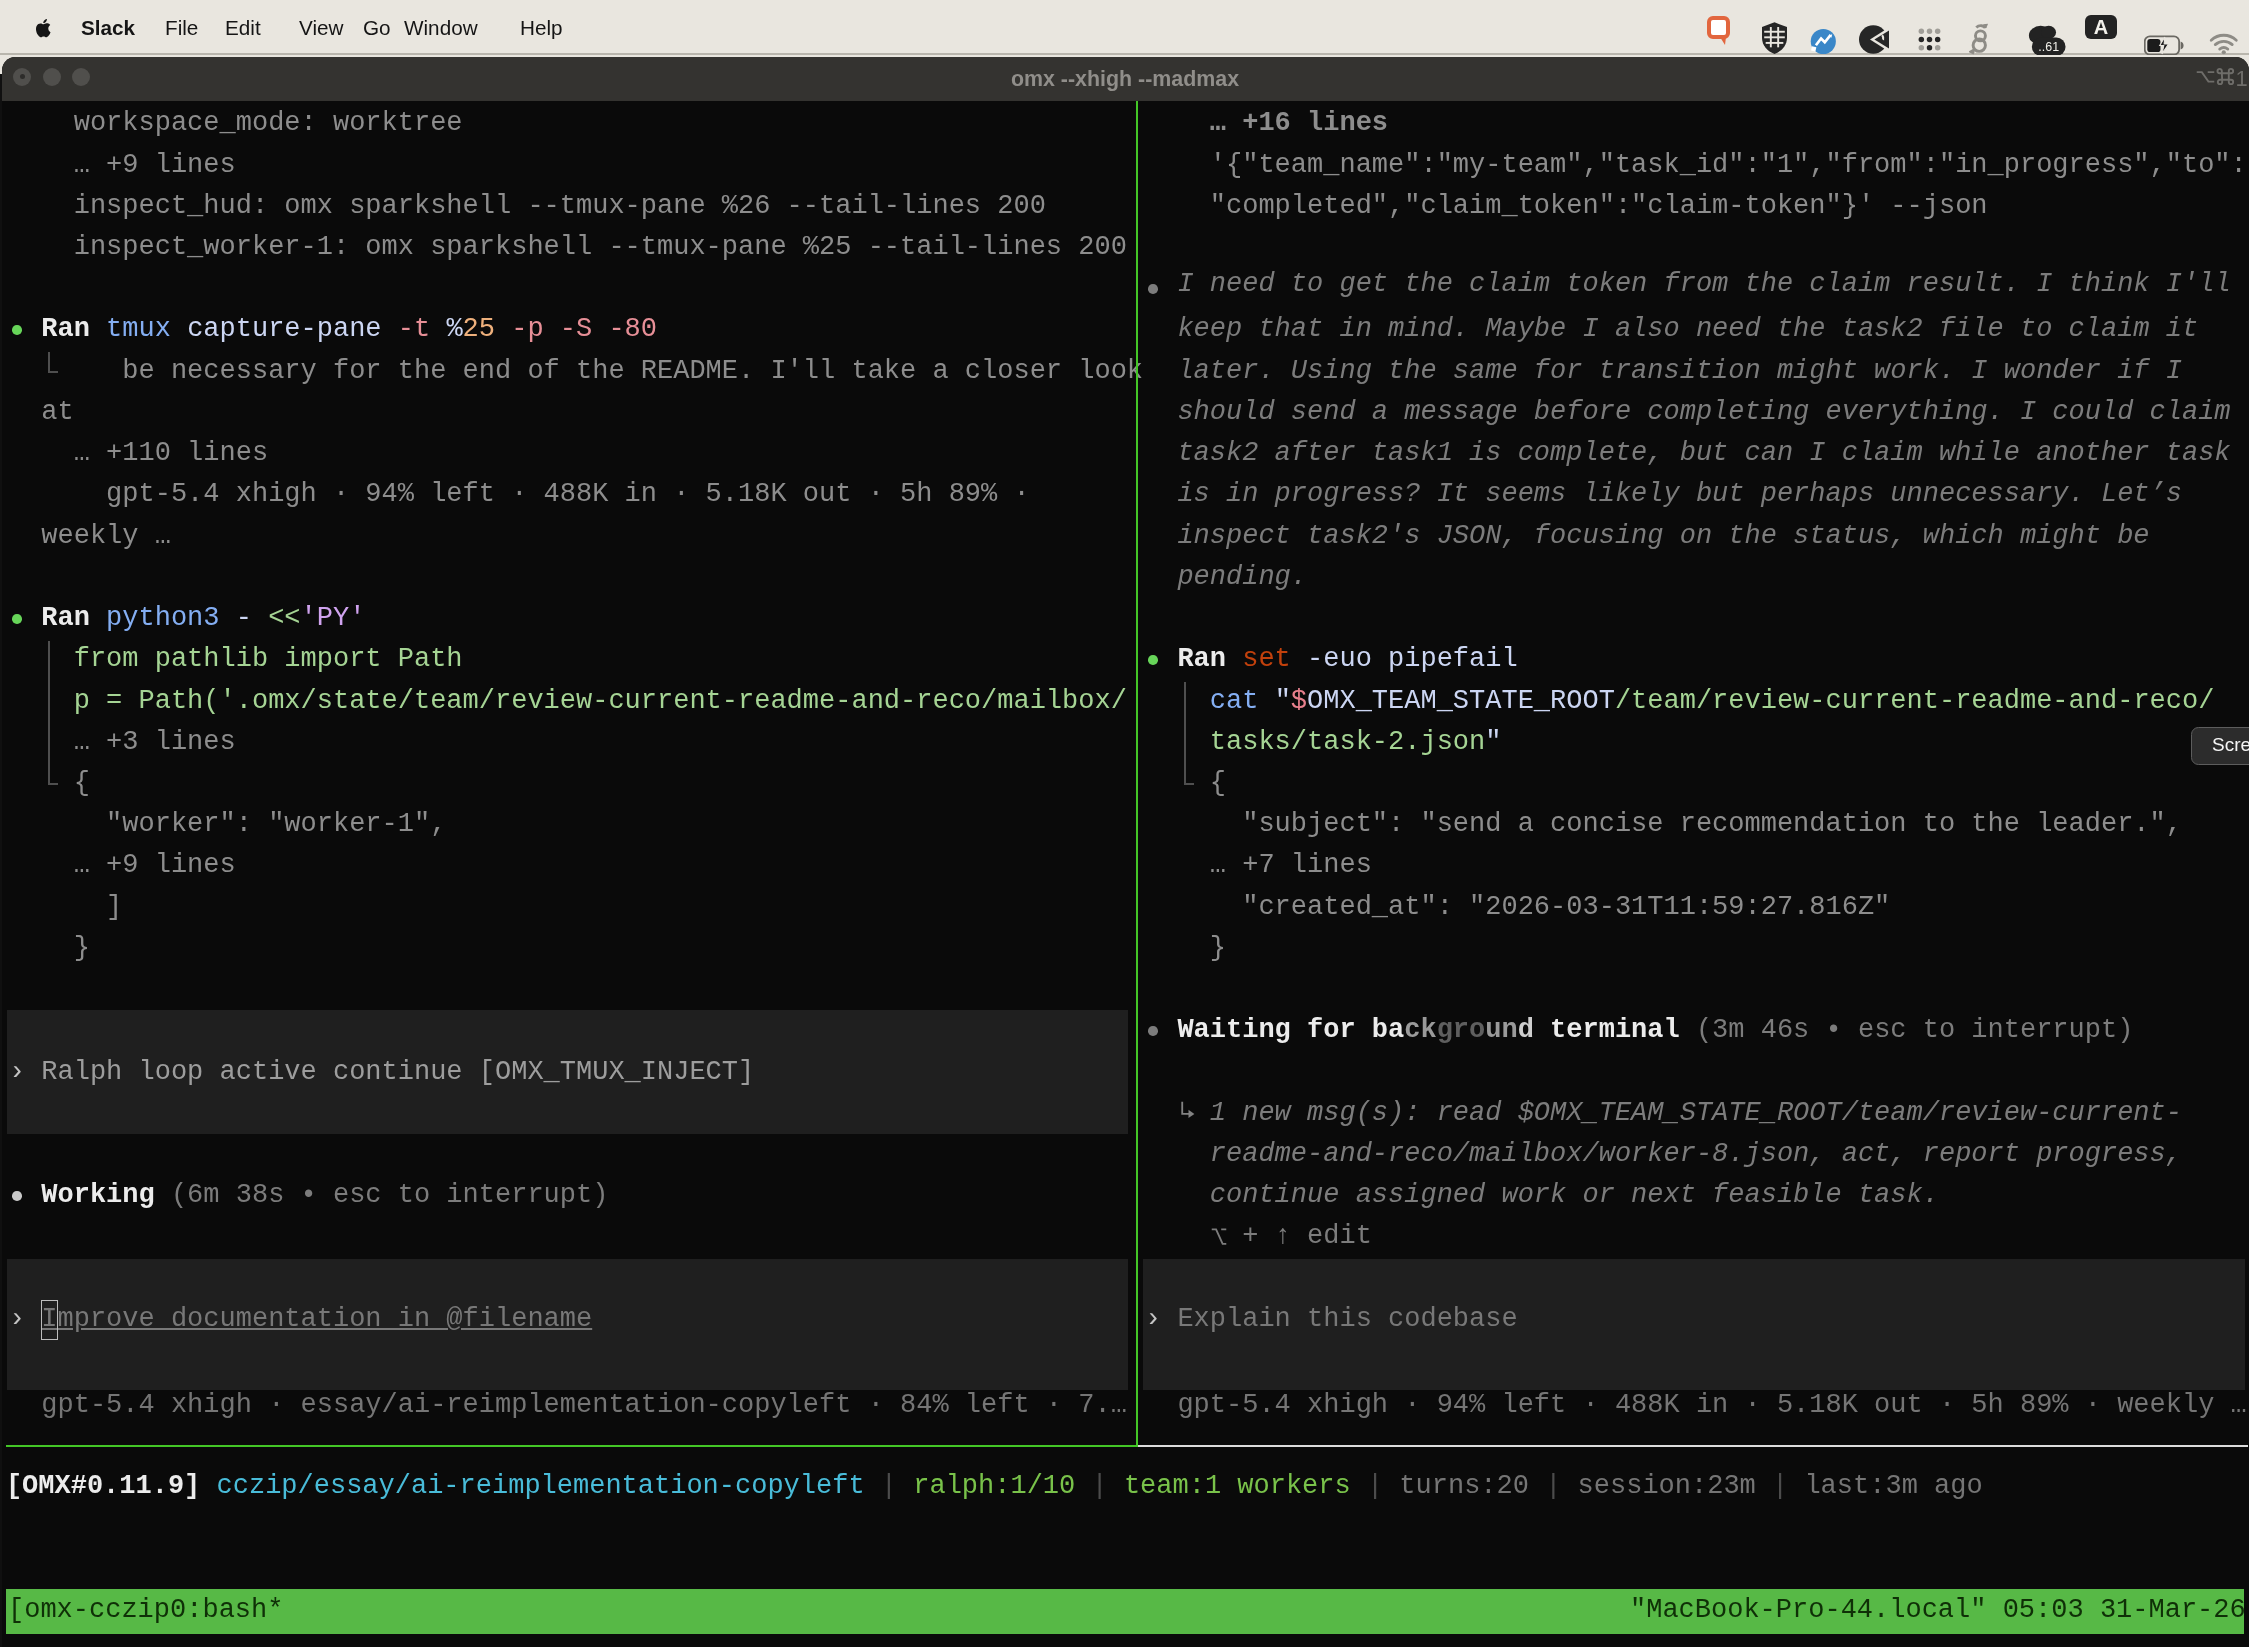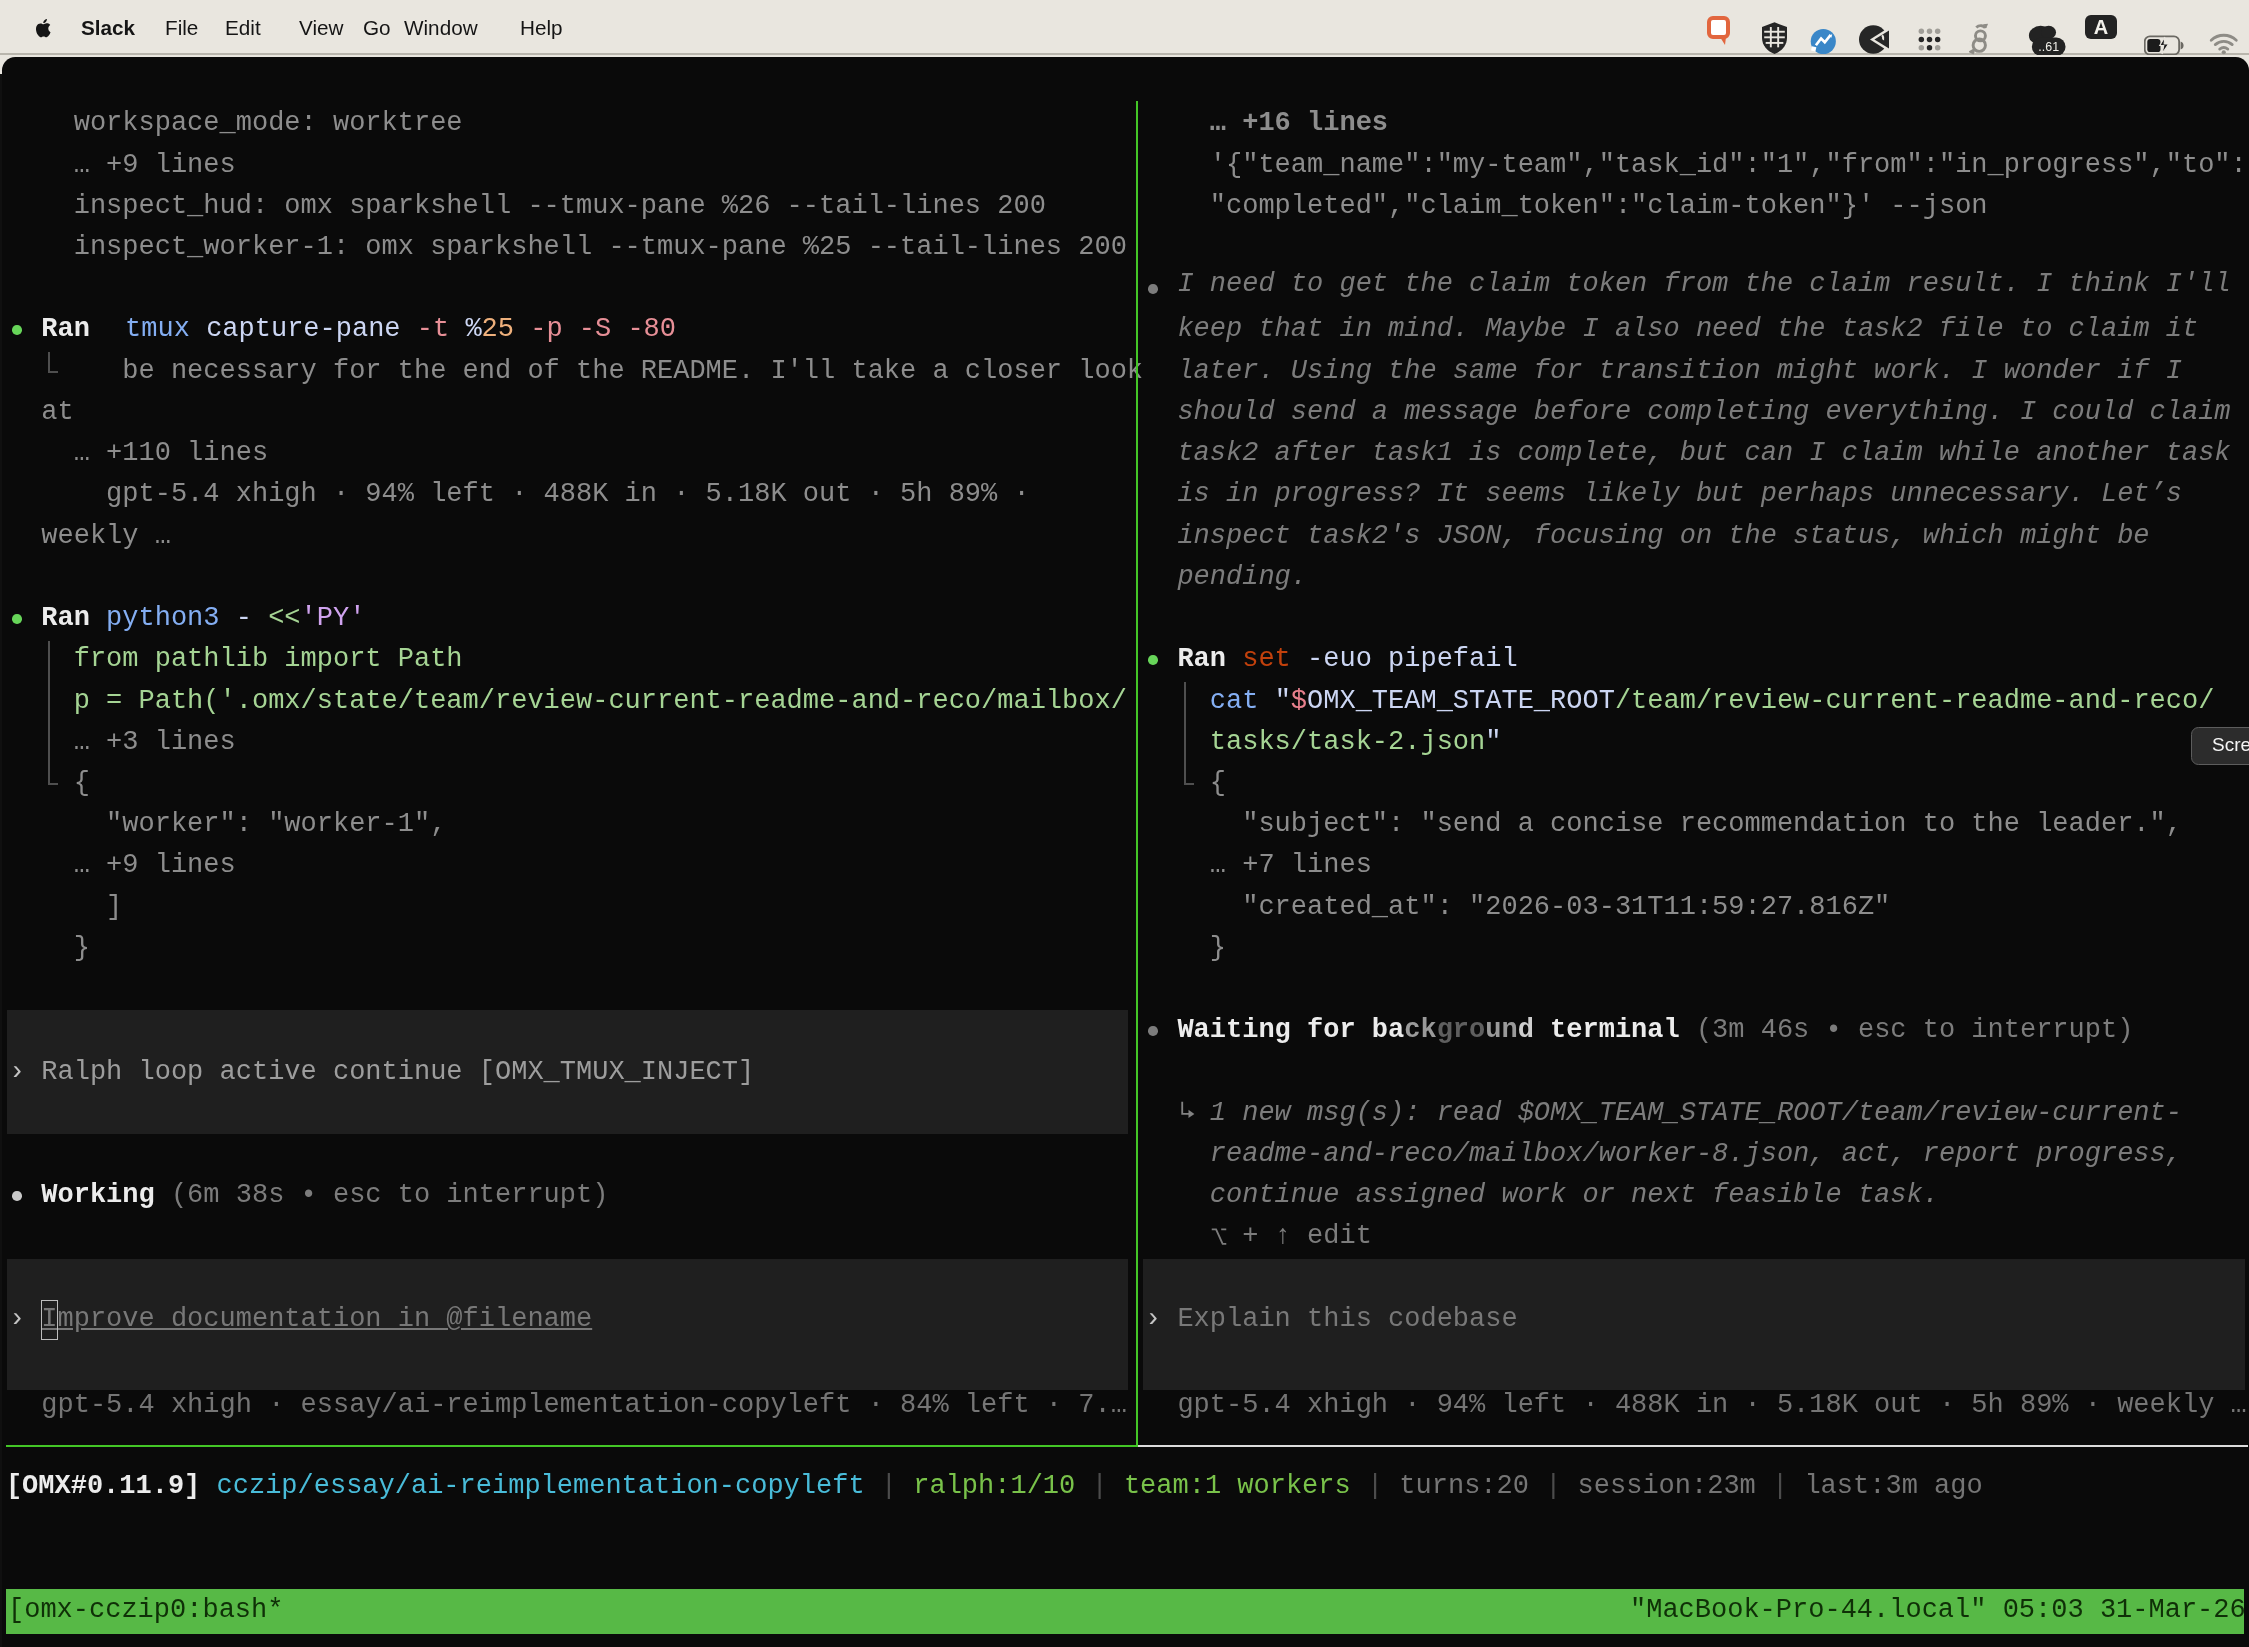--- a/index.html
+++ b/index.html
@@ -92,32 +92,46 @@
       <g fill="none" stroke="#8e8c86" stroke-width="3.8" stroke-linecap="round">
         <path d="M3 10.5a25 25 0 0 1 34 0"></path>
         <path d="M8.5 16.5a17 17 0 0 1 23 0"></path>
         <path d="M14.5 22.5a9 9 0 0 1 11 0"></path>
       </g>
       <circle cx="20" cy="26.8" r="2.8" fill="#8e8c86"></circle>
     </svg>
 </div>
 <div style="position:absolute;left:0;top:55px;width:2250px;height:19px;background:#e9e6df;"></div>
 <div id="win">
+  <div id="tbar">
+    <div class="tl" style="left:11.4px;"></div>
+    <div style="position:absolute;left:18px;top:17.3px;width:5.2px;height:5.2px;border-radius:50%;background:#2d2c2a;"></div>
+    <div class="tl" style="left:41px;"></div>
+    <div class="tl" style="left:70px;"></div>
+    <div style="position:absolute;left:0;top:0;width:100%;height:44px;text-align:center;font-weight:bold;font-size:21.4px;line-height:44px;color:#908e8a;">omx --xhigh --madmax</div>
+    <svg style="position:absolute;left:2194px;top:9.6px;" width="19" height="19" viewBox="0 0 26 26">
+        <path fill="none" stroke="#6e6d69" stroke-width="2.6" d="M1 7h7l9 13h8M16 7h9"></path>
+      </svg>
+    <svg style="position:absolute;left:2214px;top:9.6px;" width="19" height="19" viewBox="0 0 26 26">
+        <path fill="none" stroke="#6e6d69" stroke-width="2.6" d="M8 8 V5.5 A3 3 0 1 0 5 8.5 H20.5 A3 3 0 1 0 17.5 5.5 V20.5 A3 3 0 1 0 20.5 17.5 H5.5 A3 3 0 1 0 8.5 20.5 Z"></path>
+      </svg>
+    <span style="position:absolute;left:2234px;top:0;height:44px;line-height:44px;font-size:22px;color:#6e6d69;">1</span>
+  </div>
   <div id="term">
   </div>
 </div>
 
 <div style="position:absolute;left:6.6px;top:1010px;width:1121px;height:124px;background:#1f1f1f;"></div>
 <div style="position:absolute;left:6.6px;top:1259px;width:1121px;height:131px;background:#1f1f1f;"></div>
 <div style="position:absolute;left:1143px;top:1259px;width:1102px;height:131px;background:#1f1f1f;"></div>
 <div class="l " style="left:8.9px;top:103px;"><span style="color:#8d8d8d;">    workspace_mode: worktree</span></div>
 <div class="l " style="left:8.9px;top:145px;"><span style="color:#8d8d8d;">    … +9 lines</span></div>
 <div class="l " style="left:8.9px;top:186px;"><span style="color:#8d8d8d;">    inspect_hud: omx sparkshell --tmux-pane %26 --tail-lines 200</span></div>
 <div class="l " style="left:8.9px;top:227px;"><span style="color:#8d8d8d;">    inspect_worker-1: omx sparkshell --tmux-pane %25 --tail-lines 200</span></div>
-<div class="l " style="left:8.9px;top:309px;">  <span style="color:#ececec;font-weight:bold;">Ran </span><span style="color:#84aef2;margin-left:19px;">tmux </span><span style="color:#ccd6f3;">capture-pane </span><span style="color:#e78f97;">-t </span><span style="color:#ccd6f3;">%</span><span style="color:#eeb07c;">25 </span><span style="color:#e78f97;">-p -S -80</span></div>
+<div class="l " style="left:8.9px;top:309px;">  <span style="color:#ececec;font-weight:bold;">Ran </span><span style="color:#84aef2;">tmux </span><span style="color:#ccd6f3;">capture-pane </span><span style="color:#e78f97;">-t </span><span style="color:#ccd6f3;">%</span><span style="color:#eeb07c;">25 </span><span style="color:#e78f97;">-p -S -80</span></div>
 <div class="l " style="left:8.9px;top:351px;"><span style="color:#8d8d8d;">       be necessary for the end of the README. I'll take a closer look</span></div>
 <div class="l " style="left:8.9px;top:392px;"><span style="color:#8d8d8d;">  at</span></div>
 <div class="l " style="left:8.9px;top:433px;"><span style="color:#8d8d8d;">    … +110 lines</span></div>
 <div class="l " style="left:8.9px;top:474px;"><span style="color:#8d8d8d;">      gpt-5.4 xhigh · 94% left · 488K in · 5.18K out · 5h 89% ·</span></div>
 <div class="l " style="left:8.9px;top:516px;"><span style="color:#8d8d8d;">  weekly …</span></div>
 <div class="l " style="left:8.9px;top:598px;">  <span style="color:#ececec;font-weight:bold;">Ran </span><span style="color:#84aef2;">python3 </span><span style="color:#ccd6f3;">- </span><span style="color:#a5d494;">&lt;&lt;</span><span style="color:#d0a3ef;">'PY'</span></div>
 <div class="l " style="left:8.9px;top:639px;"><span style="color:#a5d494;">    from pathlib import Path</span></div>
 <div class="l " style="left:8.9px;top:681px;"><span style="color:#a5d494;">    p = Path('.omx/state/team/review-current-readme-and-reco/mailbox/</span></div>
 <div class="l " style="left:8.9px;top:722px;"><span style="color:#8d8d8d;">    … +3 lines</span></div>
 <div class="l " style="left:8.9px;top:763px;"><span style="color:#8d8d8d;">    {</span></div>

